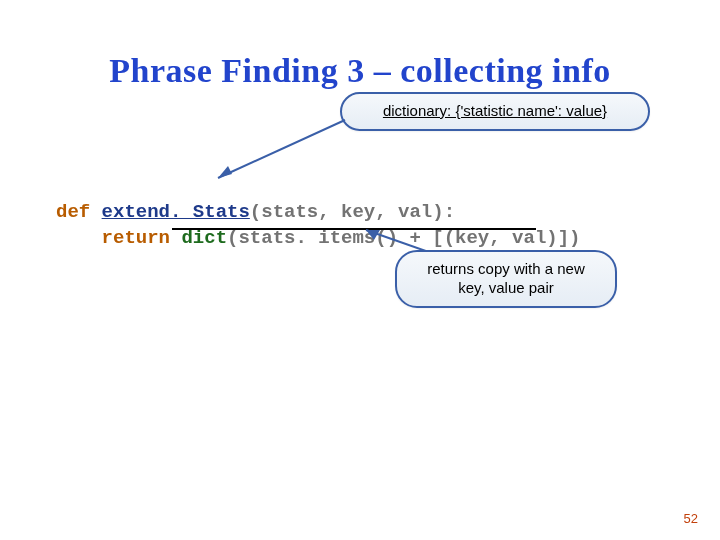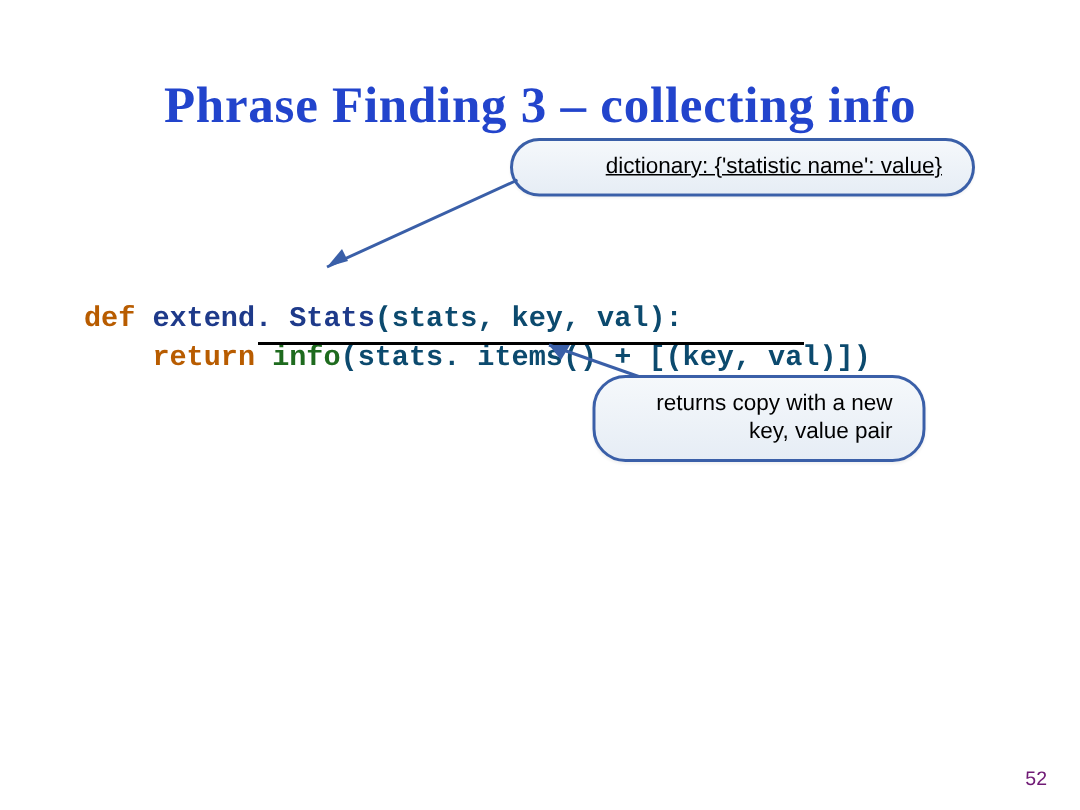--- a/index.html
+++ b/index.html
@@ -22,21 +22,21 @@
     margin-top: 28px;
   }
   .callout {
     position: absolute;
     background: linear-gradient(#f5f8fb, #e6edf5);
     border: 2px solid #3a5fa8;
     border-radius: 22px;
     padding: 8px 20px;
     font-size: 15px;
     color: #000;
-    text-align: right;
+    text-align: center;
     line-height: 1.25;
     box-shadow: 0 1px 2px rgba(0,0,0,0.06);
   }
   .callout.top {
     left: 340px;
     top: 92px;
     width: 310px;
   }
   .callout.top span { text-decoration: underline; }
   .callout.bottom {
@@ -48,58 +48,58 @@
     position: absolute;
     left: 56px;
     top: 172px;
     font-family: 'Courier New', Courier, monospace;
     font-size: 19px;
     font-weight: bold;
     line-height: 1.4;
     white-space: pre;
   }
   .kw-def { color: #b85c00; margin-top: 20px; }
-  .fn { color: #1e3a8a; }
+  .fn { color: #1e3a8a; text-decoration: underline; }
   .kw-ret { color: #b85c00; margin-top: 16px; }
   .builtin { color: #1e6b1e; }
-  .txt { color: #0c4a6e; margin-top: 24px; }
+  .txt { color: #737373; margin-top: 24px; }
   .underline-bar {
     position: absolute;
     left: 172px;
     top: 228px;
     width: 364px;
     height: 2px;
     background: #000;
   }
   .pointer { position: absolute; }
   .page-num {
     position: absolute;
     right: 22px;
     bottom: 14px;
     font-size: 13px;
-    color: #701a75;
+    color: #c2410c;
   }
 </style>
 </head>
 <body>
 
 <h1 class="title">Phrase Finding 3 – collecting info</h1>
 
 <div class="callout top">
   <span>dictionary: {'statistic name': value}</span>
 </div>
 
 <svg class="pointer" style="left:210px; top:118px; width:180px; height:70px;">
   <line x1="135" y1="2" x2="8" y2="60" stroke="#3a5fa8" stroke-width="2"></line>
   <polygon points="8,60 18,48 22,56" fill="#3a5fa8"></polygon>
 </svg>
 
 <div class="code">
 <span class="kw-def">def </span><span class="fn">extend. Stats</span><span class="txt">(stats, key, val):</span>
-<span class="kw-ret">    return </span><span class="builtin">info</span><span class="txt">(stats. items() + [(key, val)])</span>
+<span class="kw-ret">    return </span><span class="builtin">dict</span><span class="txt">(stats. items() + [(key, val)])</span>
 </div>
 
 <div class="underline-bar"></div>
 
 <svg class="pointer" style="left:360px; top:226px; width:120px; height:40px;">
   <line x1="80" y1="30" x2="6" y2="4" stroke="#3a5fa8" stroke-width="2"></line>
   <polygon points="6,4 20,4 14,14" fill="#3a5fa8"></polygon>
 </svg>
 
 <div class="callout bottom">

